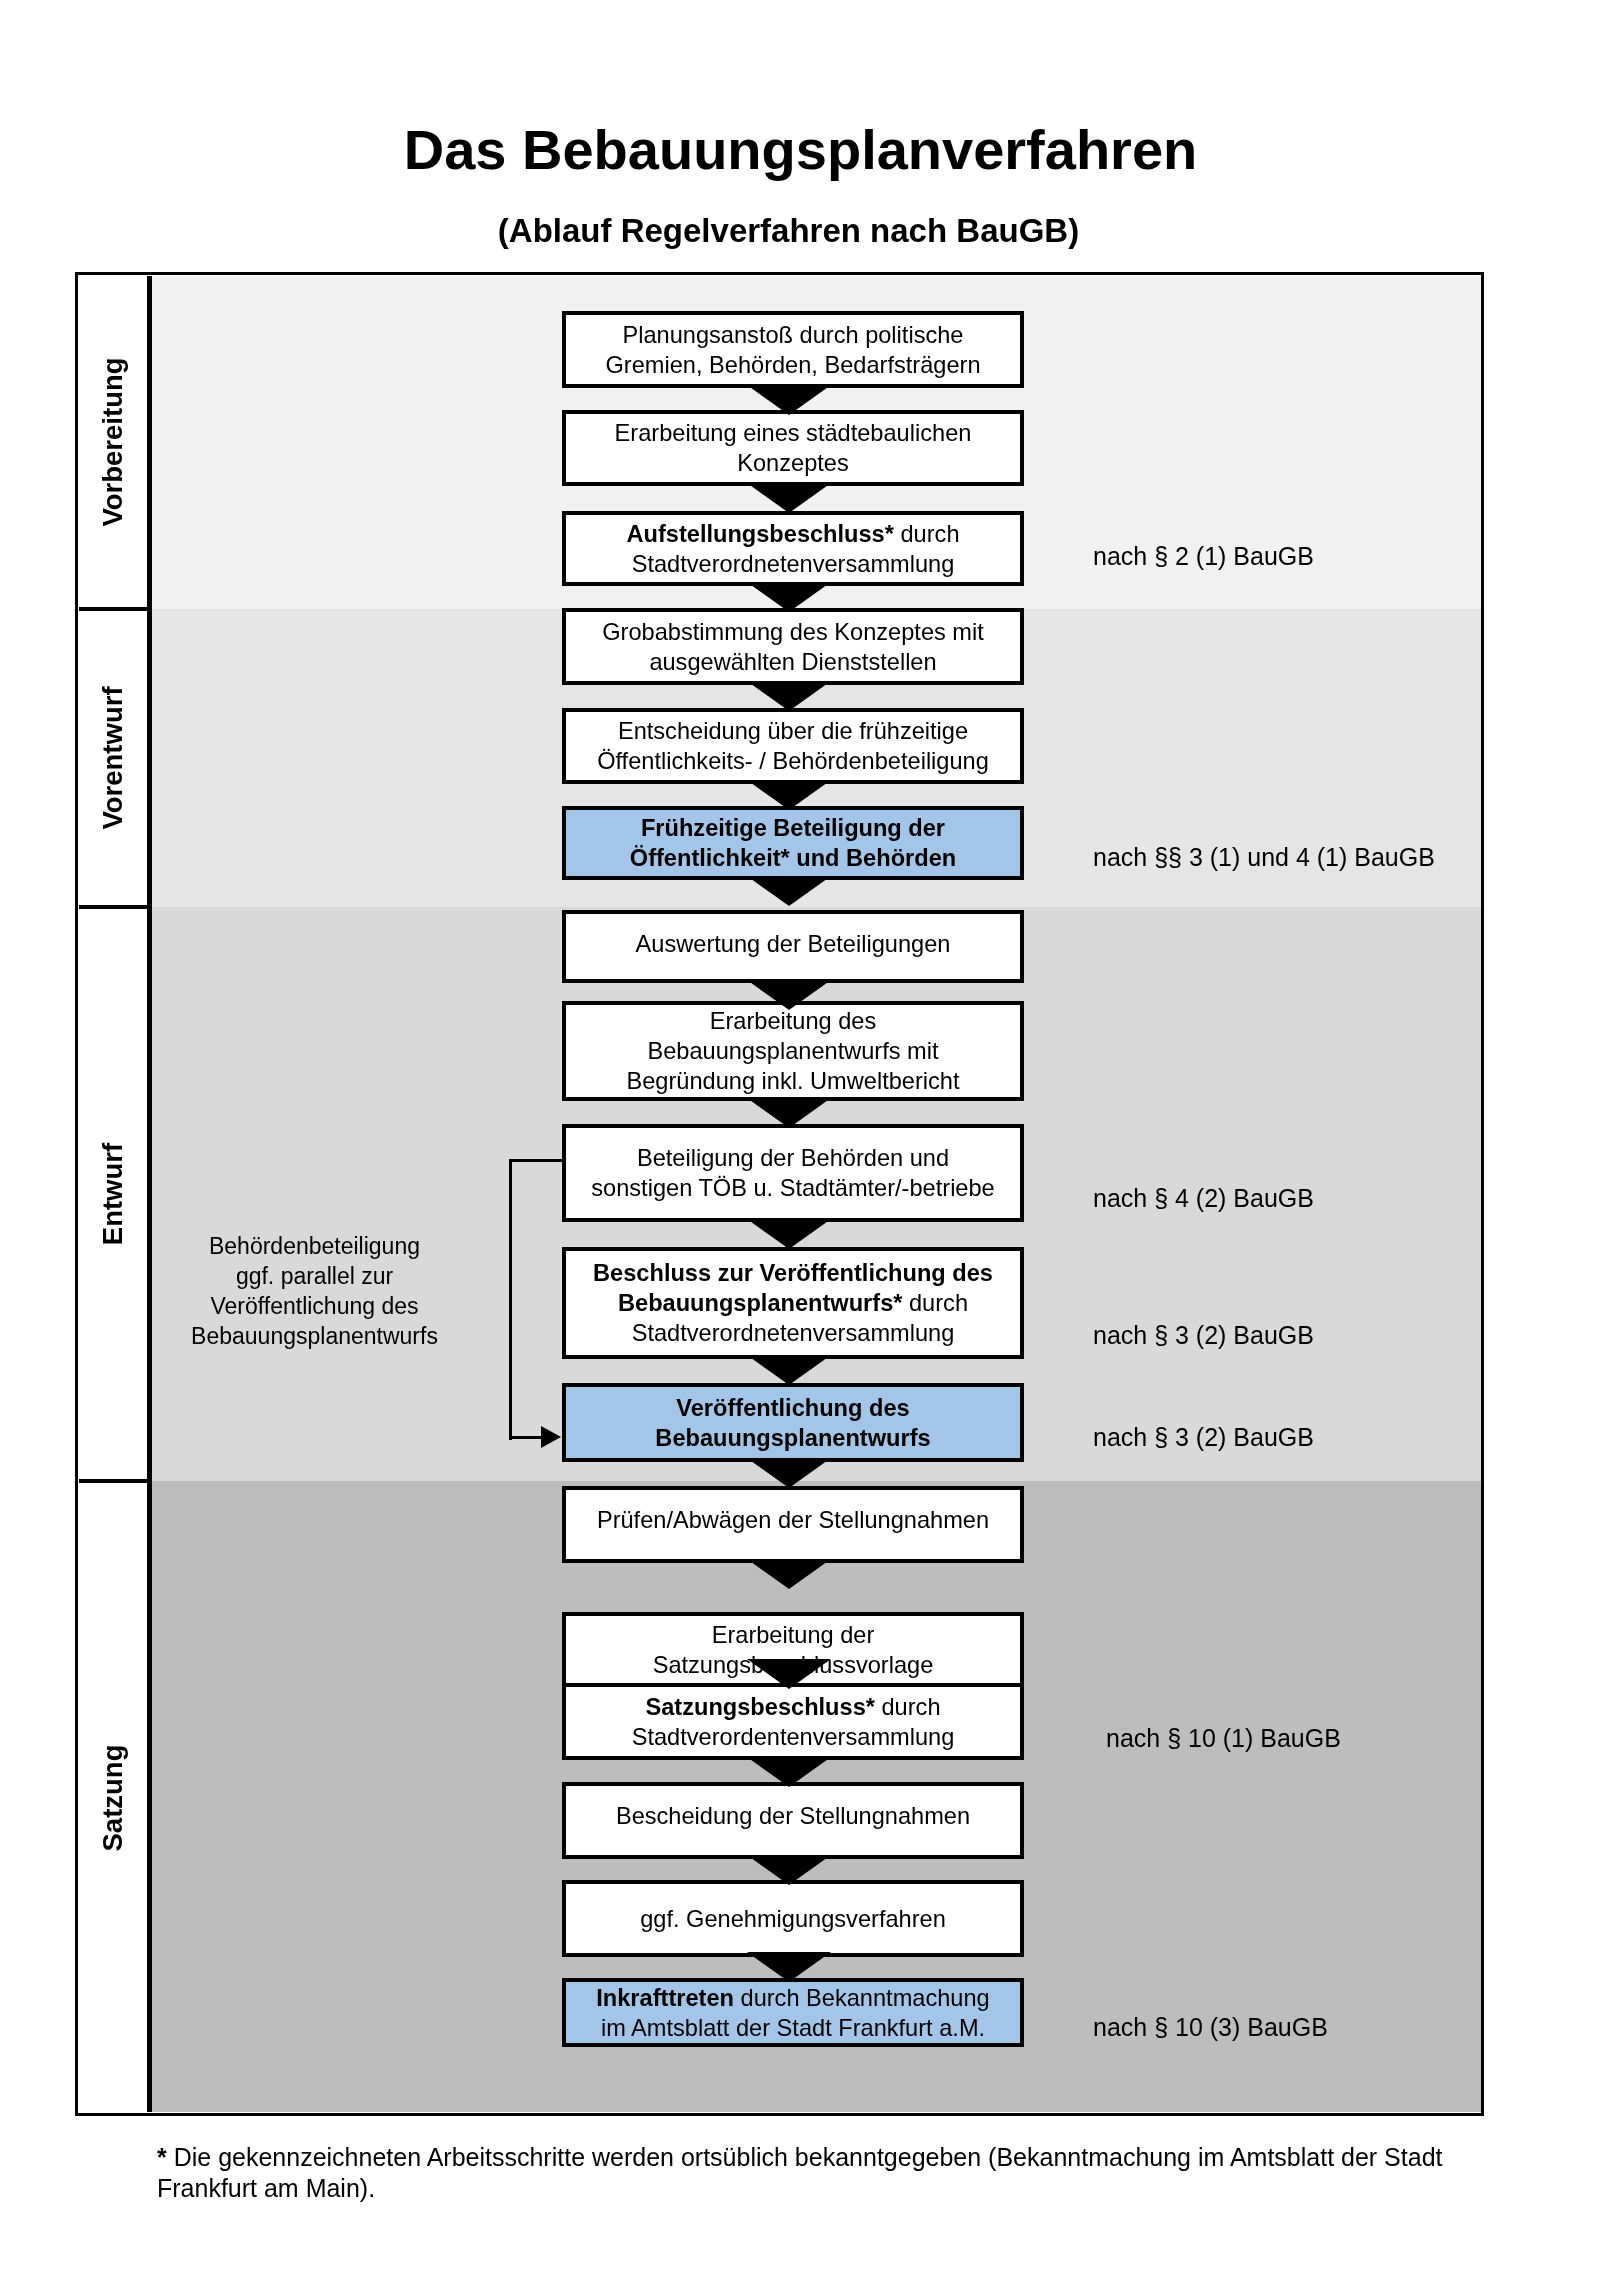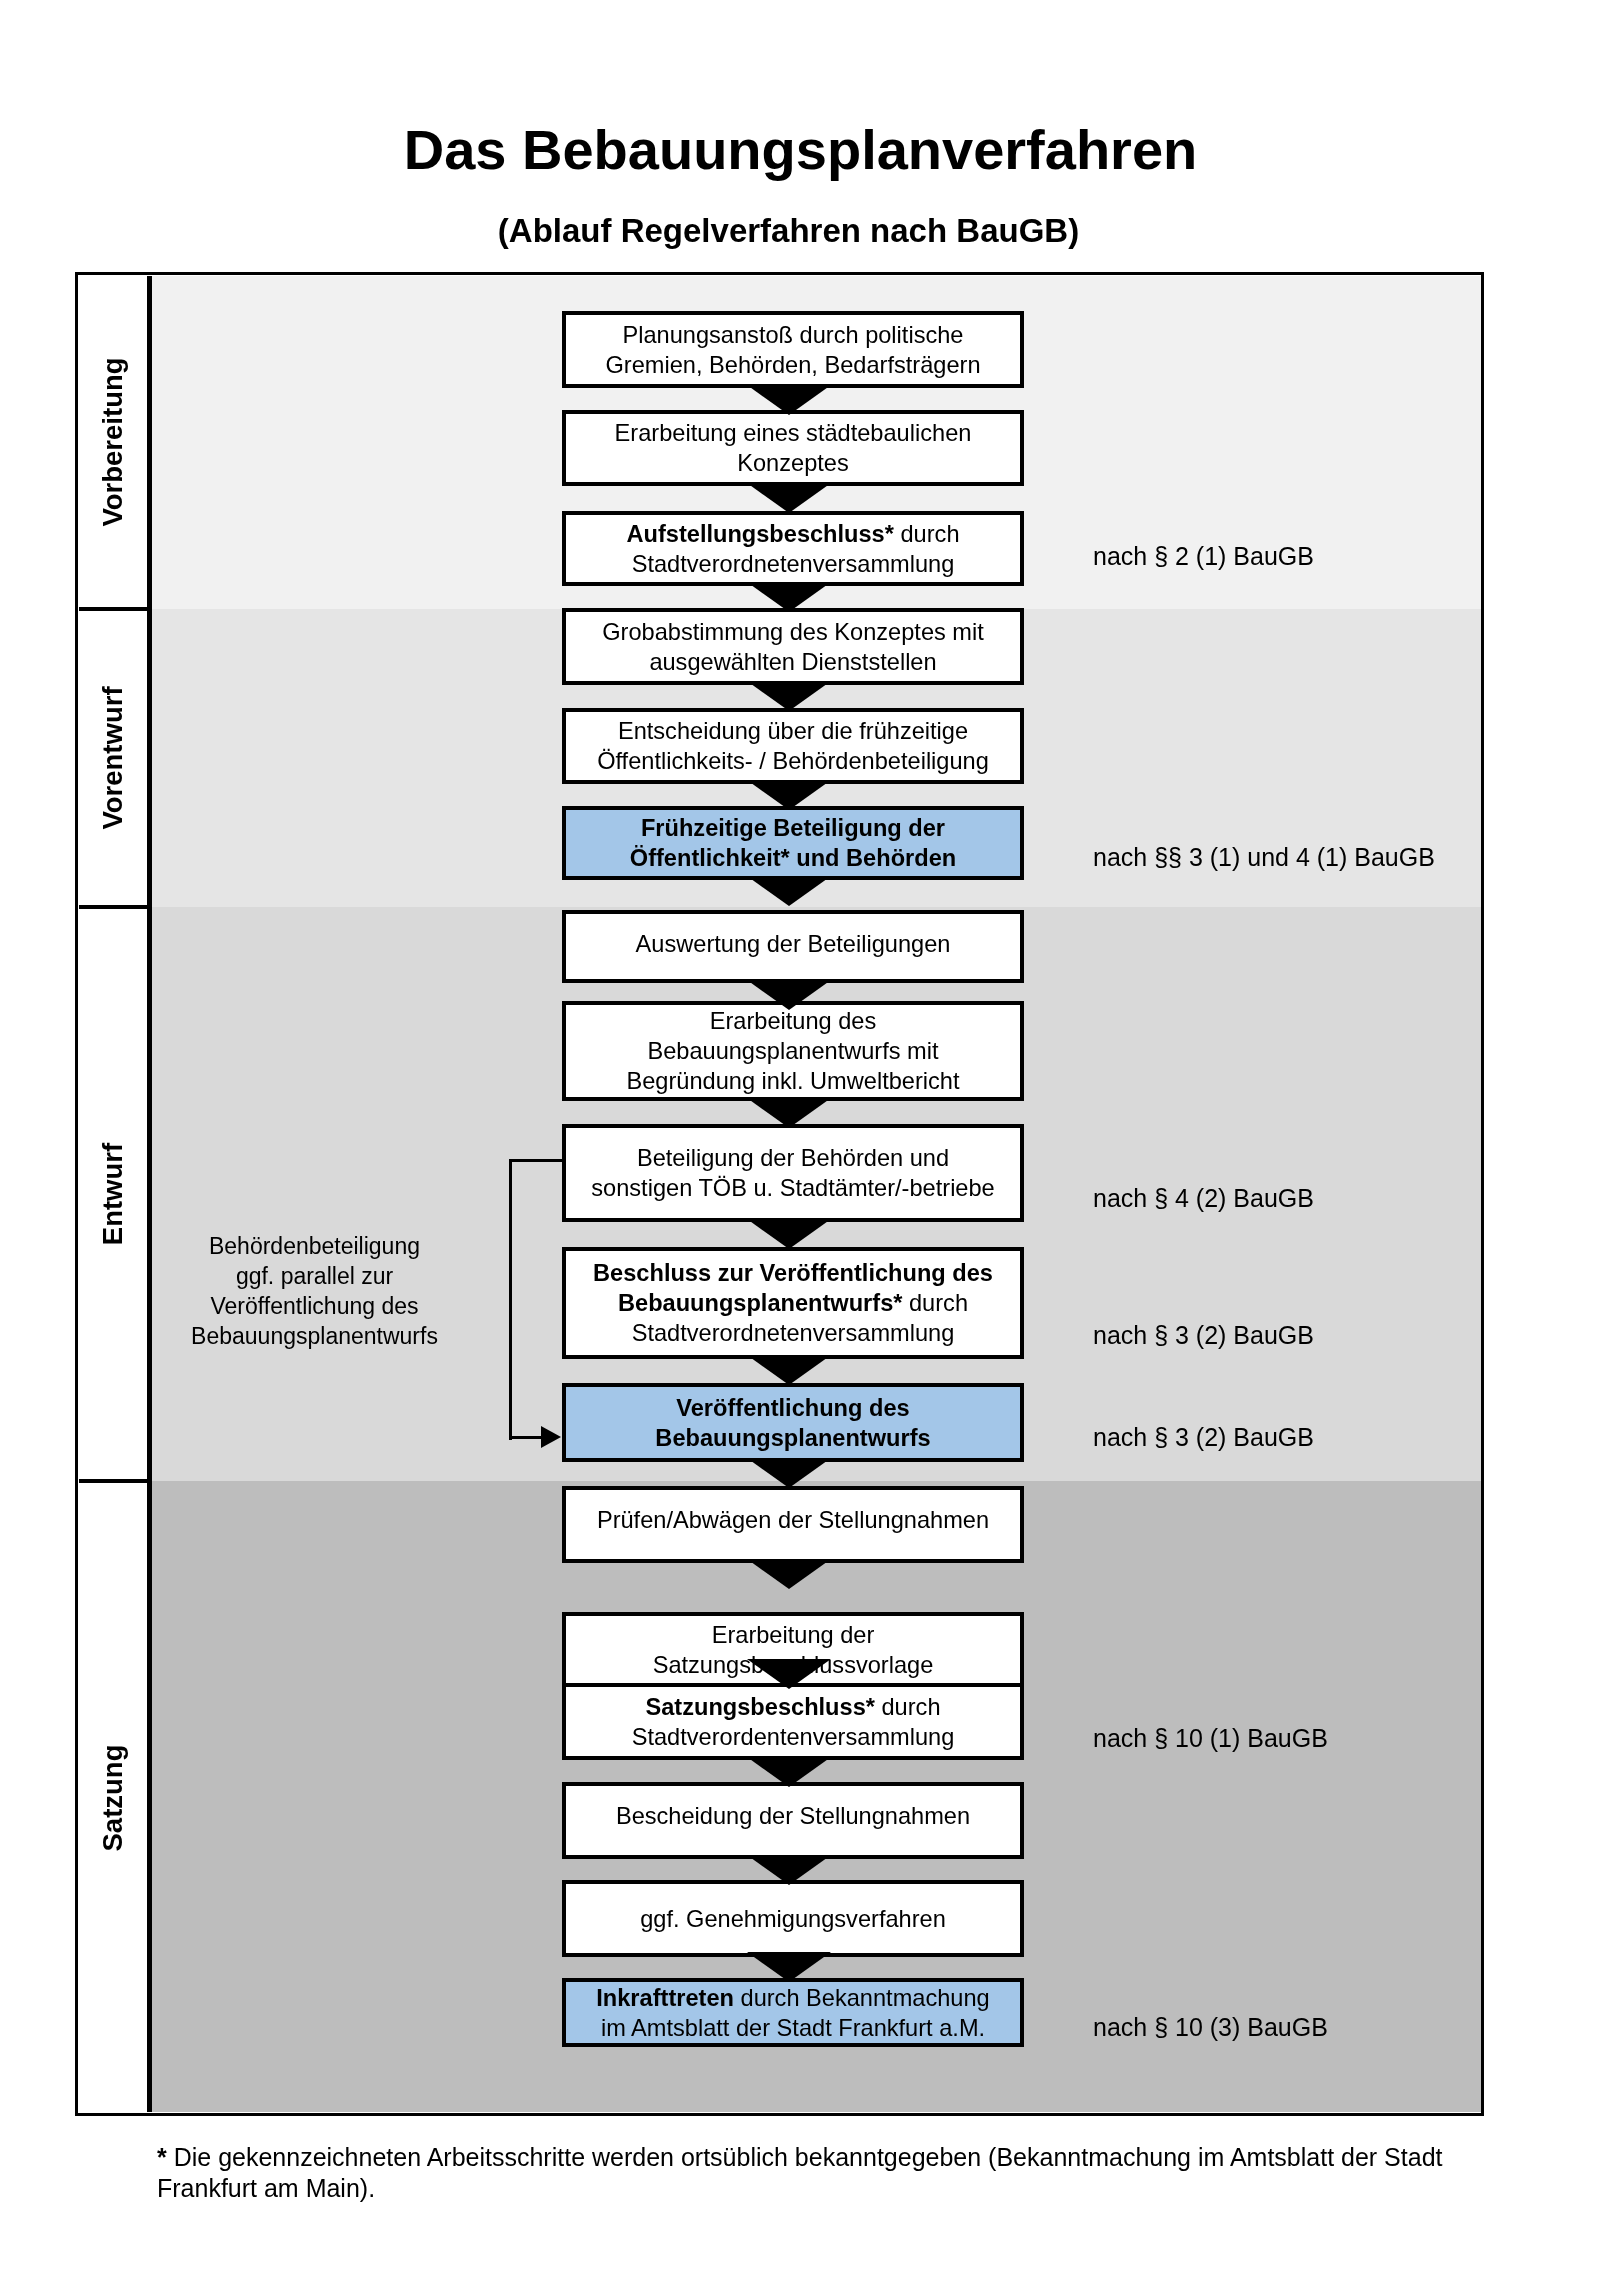--- a/index.html
+++ b/index.html
@@ -180,20 +180,20 @@
   <div class="conn" style="left:509px;top:1159px;width:53px;height:3.3px;"></div>
   <div class="conn" style="left:509px;top:1159px;width:3.3px;height:281px;"></div>
   <div class="conn" style="left:509px;top:1436px;width:34px;height:3.3px;"></div>
   <div class="conn-head"></div>
 
   <div class="legal" style="top:541px;">nach § 2 (1) BauGB</div>
   <div class="legal" style="top:842px;">nach §§ 3 (1) und 4 (1) BauGB</div>
   <div class="legal" style="top:1183px;">nach § 4 (2) BauGB</div>
   <div class="legal" style="top:1320px;">nach § 3 (2) BauGB</div>
   <div class="legal" style="top:1422px;">nach § 3 (2) BauGB</div>
-  <div class="legal" style="top:1723px;">nach § 10 (1) BauGB</div>
+  <div class="legal" style="top:1723px;margin-left:13px;">nach § 10 (1) BauGB</div>
   <div class="legal" style="top:2012px;">nach § 10 (3) BauGB</div>
 
   <div class="footnote"><span class="b">*</span><span> Die gekennzeichneten Arbeitsschritte werden ortsüblich bekanntgegeben (Bekanntmachung im Amtsblatt der Stadt
 Frankfurt am Main).</span></div>
 
 </div>
 
 
 </body></html>

